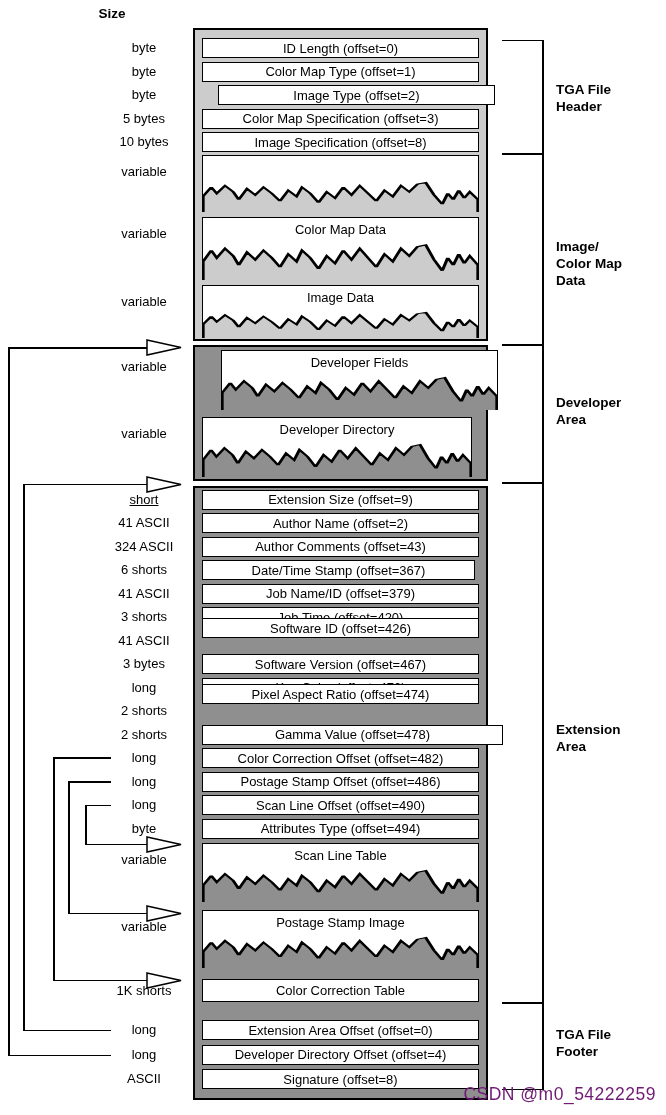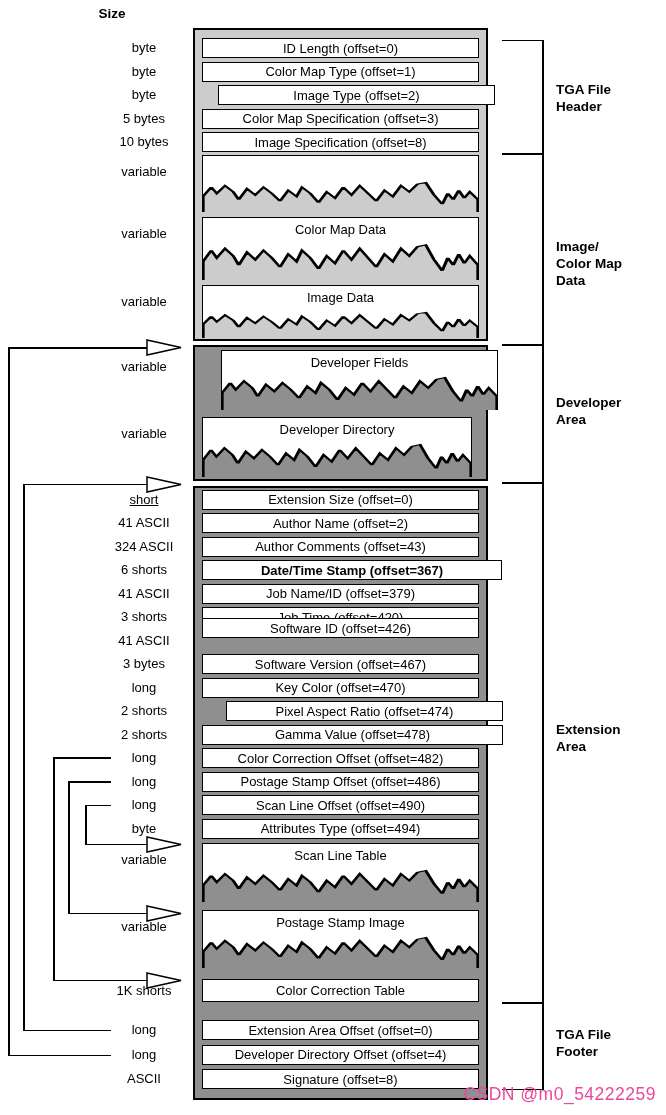--- a/index.html
+++ b/index.html
@@ -24,21 +24,21 @@
     font-size:13px;line-height:1;white-space:nowrap;
   }
   .row-var svg.jag{position:absolute;left:0;right:0;bottom:0;display:block;}
   .size-label{
     text-align:center;font-size:13px;line-height:18px;height:18px;white-space:nowrap;
   }
   .line{background:#000;}
   .bracket-label div{font-weight:bold;font-size:13.5px;line-height:17px;white-space:nowrap;}
   .size-header{font-weight:bold;font-size:13.5px;text-align:center;}
   .watermark{
-    font-size:17.5px;color:#ec4899;text-align:right;letter-spacing:0.5px;
+    font-size:17.5px;color:#701a75;text-align:right;letter-spacing:0.5px;
     line-height:22px;white-space:nowrap;z-index:50;
   }
 </style>
 </head>
 <body>
 
 <div id="canvas">
     <div class="frame light abs" style="left: 193px; top: 28px; width: 295px; height: 313px;"></div>
     <div class="frame dark abs" style="left: 193px; top: 345px; width: 295px; height: 136px;"></div>
     <div class="frame dark abs" style="left: 193px; top: 486px; width: 295px; height: 614px;"></div>
@@ -79,39 +79,39 @@
       </svg>
     </div>
     <div class="size-label abs" style="left: 34px; top: 358px; width: 220px;">variable</div>
     <div class="row-var abs" style="left: 202px; top: 417px; width: 270px; height: 60px;">
       <div class="vtitle">Developer Directory</div>
       <svg class="jag" width="100%" height="34" viewBox="0 0 100 40" preserveAspectRatio="none">
         <path d="M0,20 L3,8 L5,16 L8,6 L11,14 L13,24 L16,10 L19,18 L22,8 L25,16 L28,26 L31,12 L34,20 L36,8 L39,16 L42,28 L45,14 L48,22 L51,8 L54,18 L57,6 L60,16 L63,26 L66,12 L69,20 L72,6 L75,14 L78,4 L81,2 L84,18 L87,30 L89,16 L91,24 L93,12 L95,22 L97,14 L100,24 L100,42 L0,42 Z" fill="#8f8f8f" stroke="#000" stroke-width="1.2"></path>
       </svg>
     </div>
     <div class="size-label abs" style="left: 34px; top: 425px; width: 220px;">variable</div>
-    <div class="row-plain abs" style="left: 202px; top: 489.5px; width: 277px; height: 20px;">Extension Size (offset=0)</div>
+    <div class="row-plain abs" style="left: 202px; top: 489.5px; width: 277px; height: 20px;">Extension Size (offset=9)</div>
     <div class="size-label abs" style="left: 34px; top: 490.5px; width: 220px; text-decoration: underline;">short</div>
     <div class="row-plain abs" style="left: 202px; top: 513px; width: 277px; height: 20px;">Author Name (offset=2)</div>
     <div class="size-label abs" style="left: 34px; top: 514px; width: 220px;">41 ASCII</div>
     <div class="row-plain abs" style="left: 202px; top: 536.5px; width: 277px; height: 20px;">Author Comments (offset=43)</div>
     <div class="size-label abs" style="left: 34px; top: 537.5px; width: 220px;">324 ASCII</div>
-    <div class="row-plain abs" style="left: 202px; top: 560px; width: 300px; height: 20px; font-weight: bold;">Date/Time Stamp (offset=367)</div>
+    <div class="row-plain abs" style="left: 202px; top: 560px; width: 273px; height: 20px;">Date/Time Stamp (offset=367)</div>
     <div class="size-label abs" style="left: 34px; top: 561px; width: 220px;">6 shorts</div>
     <div class="row-plain abs" style="left: 202px; top: 583.5px; width: 277px; height: 20px;">Job Name/ID (offset=379)</div>
     <div class="size-label abs" style="left: 34px; top: 584.5px; width: 220px;">41 ASCII</div>
     <div class="row-plain abs" style="left: 202px; top: 607px; width: 277px; height: 20px;">Job Time (offset=420)</div>
     <div class="size-label abs" style="left: 34px; top: 608px; width: 220px;">3 shorts</div>
     <div class="row-plain abs" style="left: 202px; top: 618px; width: 277px; height: 20px;">Software ID (offset=426)</div>
     <div class="size-label abs" style="left: 34px; top: 631.5px; width: 220px;">41 ASCII</div>
     <div class="row-plain abs" style="left: 202px; top: 654px; width: 277px; height: 20px;">Software Version (offset=467)</div>
     <div class="size-label abs" style="left: 34px; top: 655px; width: 220px;">3 bytes</div>
     <div class="row-plain abs" style="left: 202px; top: 677.5px; width: 277px; height: 20px;">Key Color (offset=470)</div>
     <div class="size-label abs" style="left: 34px; top: 678.5px; width: 220px;">long</div>
-    <div class="row-plain abs" style="left: 202px; top: 701px; width: 277px; height: 20px; margin-left: 24px;">Pixel Aspect Ratio (offset=474)</div>
+    <div class="row-plain abs" style="left: 202px; top: 684px; width: 277px; height: 20px;">Pixel Aspect Ratio (offset=474)</div>
     <div class="size-label abs" style="left: 34px; top: 702px; width: 220px;">2 shorts</div>
     <div class="row-plain abs" style="left: 202px; top: 724.5px; width: 301px; height: 20px;">Gamma Value (offset=478)</div>
     <div class="size-label abs" style="left: 34px; top: 725.5px; width: 220px;">2 shorts</div>
     <div class="row-plain abs" style="left: 202px; top: 748px; width: 277px; height: 20px;">Color Correction Offset (offset=482)</div>
     <div class="size-label abs" style="left: 34px; top: 749px; width: 220px;">long</div>
     <div class="row-plain abs" style="left: 202px; top: 771.5px; width: 277px; height: 20px;">Postage Stamp Offset (offset=486)</div>
     <div class="size-label abs" style="left: 34px; top: 772.5px; width: 220px;">long</div>
     <div class="row-plain abs" style="left: 202px; top: 795px; width: 277px; height: 20px;">Scan Line Offset (offset=490)</div>
     <div class="size-label abs" style="left: 34px; top: 796px; width: 220px;">long</div>
     <div class="row-plain abs" style="left: 202px; top: 818.5px; width: 277px; height: 20px;">Attributes Type (offset=494)</div>

